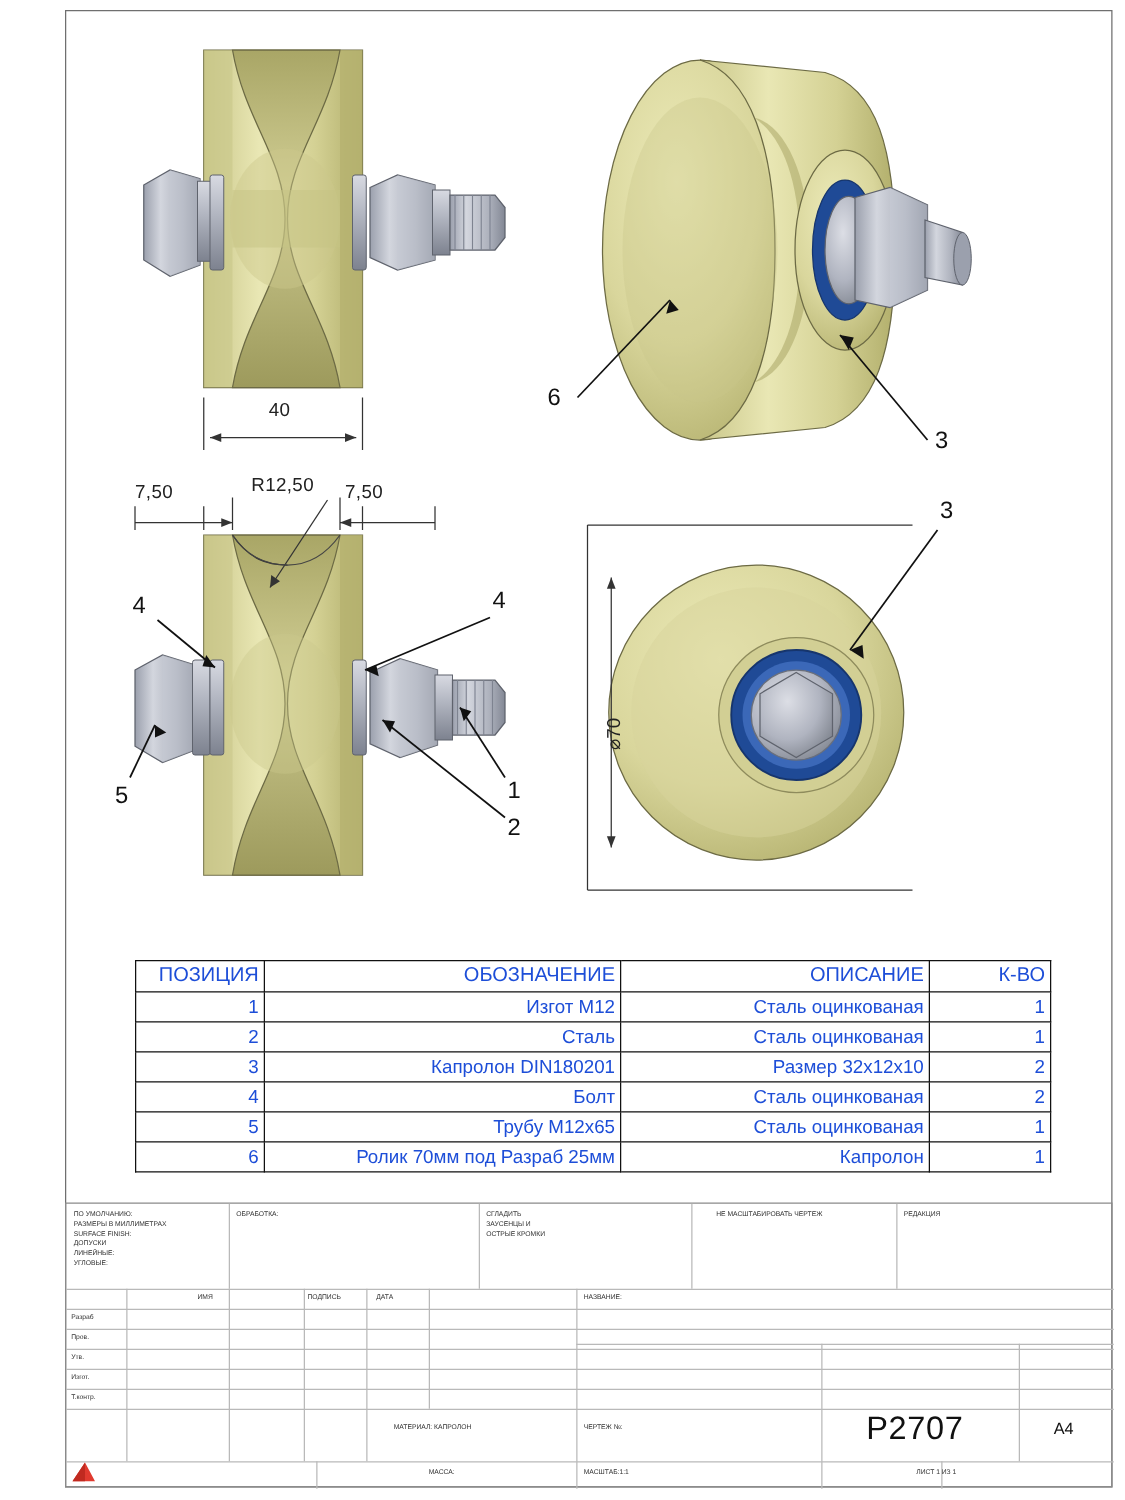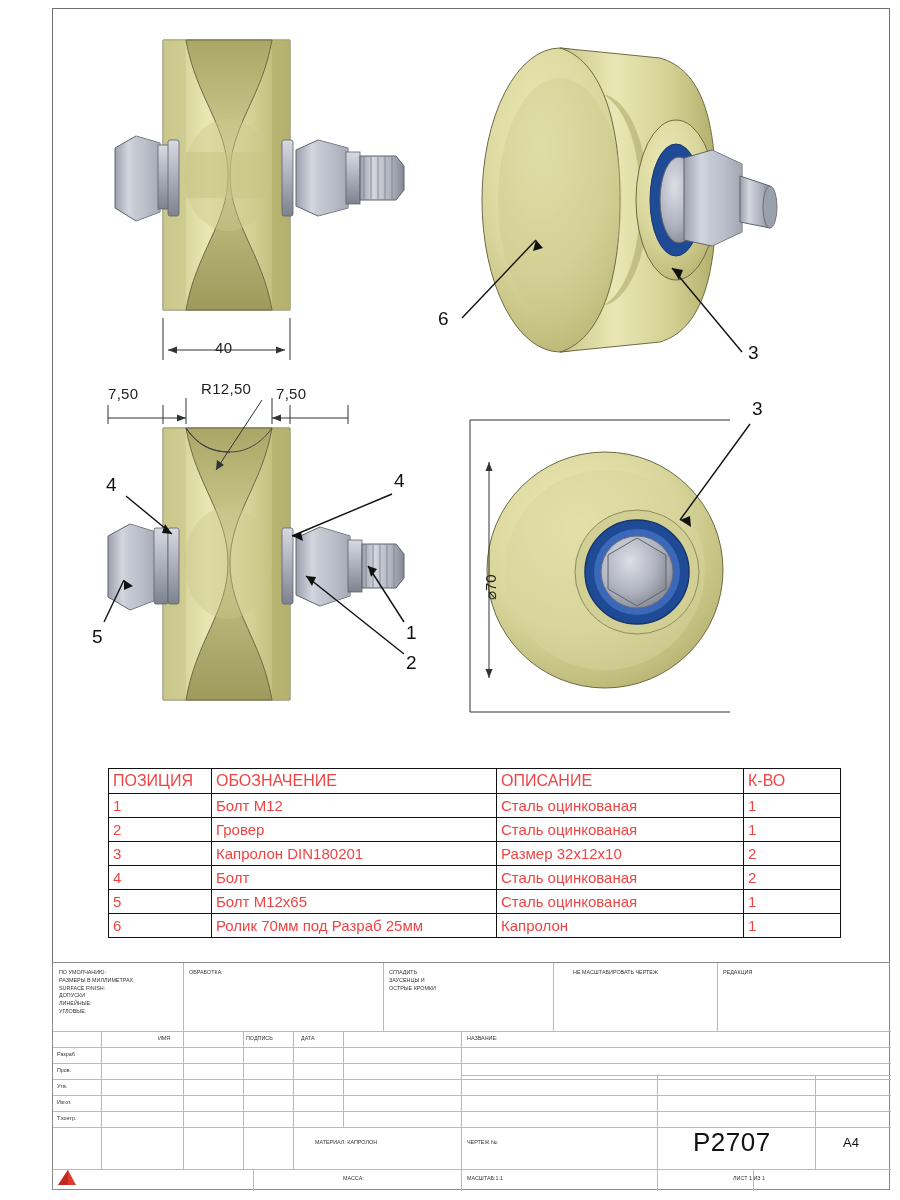--- a/index.html
+++ b/index.html
@@ -8,21 +8,21 @@
   .frame{position:absolute;left:52px;top:8px;width:838px;height:1182px;border:1.5px solid #6f6f6f;box-sizing:border-box;}
   .dwg{position:absolute;left:0;top:0;width:900px;height:1200px;}
 
   
   .dim{position:absolute;font-size:15px;color:#222;letter-spacing:.3px;}
   .lead{position:absolute;font-size:19px;color:#111;}
   .vtxt{position:absolute;font-size:15px;color:#222;transform:rotate(-90deg);transform-origin:left top;white-space:nowrap;}
 
   
   .ptable{position:absolute;left:108px;top:768px;border-collapse:collapse;}
-  .ptable td,.ptable th{border:1px solid #111;font-size:15px;text-align:left;padding:3px 4px;font-weight:normal;color:#ef4444;}
+  .ptable td,.ptable th{border:1px solid #111;font-size:15px;text-align:right;padding:3px 4px;font-weight:normal;color:#1d4ed8;}
   .ptable th{font-size:16px;}
   .c-pos{width:94px;}
   .c-des{width:276px;}
   .c-dsc{width:238px;margin-left:35px;}
   .c-qty{width:88px;}
 
   
   .tblock{position:absolute;left:52px;top:962px;width:838px;height:228px;border:1px solid #8a8a8a;box-sizing:border-box;font-size:5.5px;color:#333;}
   .tb-l{position:absolute;font-size:5.4px;color:#333;line-height:1.45;white-space:pre-line;}
   .tb-big{position:absolute;font-size:26px;color:#111;letter-spacing:.5px;}
@@ -245,21 +245,21 @@
       <path d="M124,580 l0,10 l9,-4 Z" fill="#111" stroke="none"></path>
 
       <line x1="404" y1="622" x2="368" y2="566"></line>
       <path d="M368,566 l9,3 l-6,8 Z" fill="#111" stroke="none"></path>
 
       <line x1="404" y1="654" x2="306" y2="576"></line>
       <path d="M306,576 l10,1 l-4,9 Z" fill="#111" stroke="none"></path>
     </g>
   </svg>
 
-  <div class="dim" style="left:215px;top:339px;">40</div>
+  <div class="dim" style="left:215px;top:320px;">40</div>
   <div class="dim" style="left:108px;top:385px;">7,50</div>
   <div class="dim" style="left:276px;top:385px;">7,50</div>
   <div class="dim" style="left:201px;top:380px;">R12,50</div>
   <div class="vtxt" style="left:482px;top:600px;">⌀70</div>
 
   <div class="lead" style="left:438px;top:308px;">6</div>
   <div class="lead" style="left:748px;top:342px;">3</div>
   <div class="lead" style="left:752px;top:398px;">3</div>
   <div class="lead" style="left:106px;top:474px;">4</div>
   <div class="lead" style="left:394px;top:470px;">4</div>
@@ -272,45 +272,45 @@
       <tr>
         <th class="c-pos">ПОЗИЦИЯ</th>
         <th class="c-des">ОБОЗНАЧЕНИЕ</th>
         <th class="c-dsc">ОПИСАНИЕ</th>
         <th class="c-qty">К-ВО</th>
       </tr>
     </thead>
     <tbody>
       <tr>
           <td>1</td>
-          <td>Болт М12</td>
+          <td>Изгот М12</td>
           <td>Сталь оцинкованая</td>
           <td>1</td>
         </tr>
       <tr>
           <td>2</td>
-          <td>Гровер</td>
+          <td>Сталь</td>
           <td>Сталь оцинкованая</td>
           <td>1</td>
         </tr>
       <tr>
           <td>3</td>
           <td>Капролон DIN180201</td>
           <td>Размер 32x12x10</td>
           <td>2</td>
         </tr>
       <tr>
           <td>4</td>
           <td>Болт</td>
           <td>Сталь оцинкованая</td>
           <td>2</td>
         </tr>
       <tr>
           <td>5</td>
-          <td>Болт М12х65</td>
+          <td>Трубу М12х65</td>
           <td>Сталь оцинкованая</td>
           <td>1</td>
         </tr>
       <tr>
           <td>6</td>
           <td>Ролик 70мм под Разраб 25мм</td>
           <td>Капролон</td>
           <td>1</td>
         </tr>
     </tbody>

